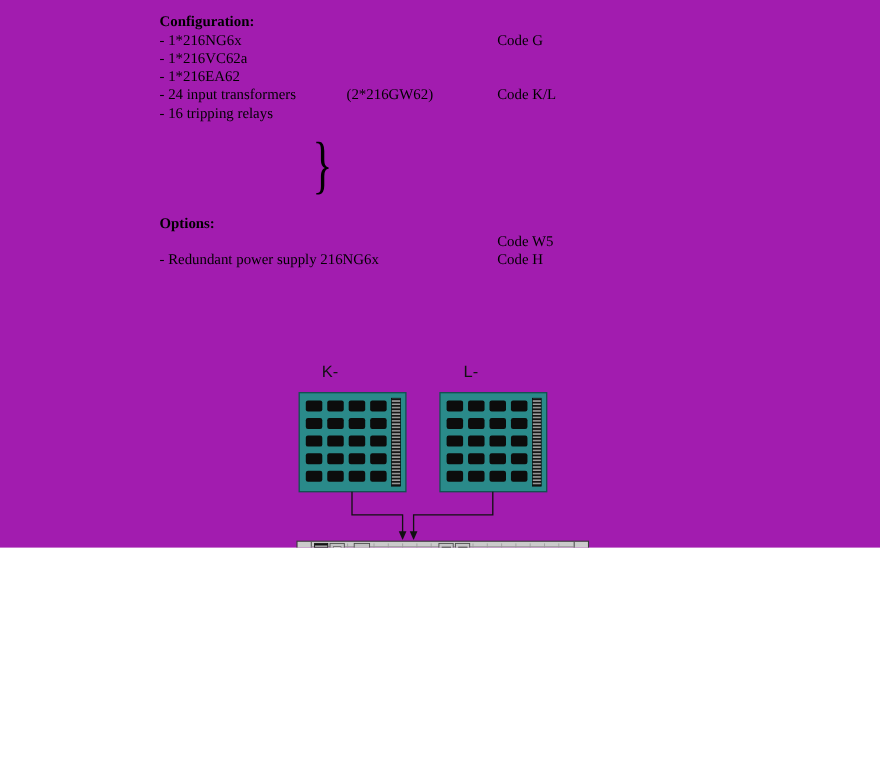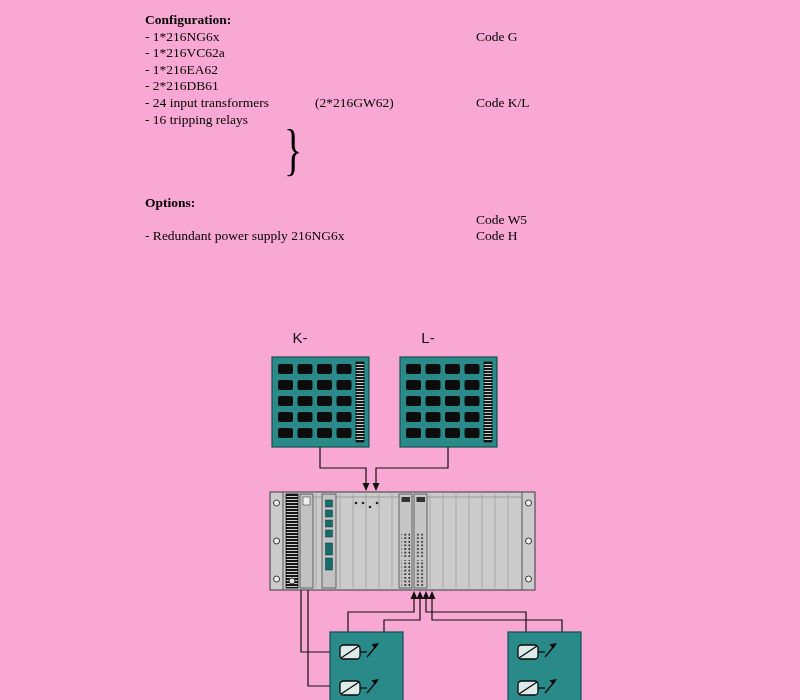--- a/index.html
+++ b/index.html
@@ -1,26 +1,26 @@
 <!DOCTYPE html>
 <html><head>
 <meta charset="utf-8">
 <style>
   html,body{margin:0;padding:0;background:#fff;}
   #page{
-    position:relative;width:800px;height:700px;background:#f9a8d4;
+    position:relative;width:800px;height:498px;background:#a21caf;
     overflow:hidden;font-family:"Liberation Serif","DejaVu Serif",serif;
     color:#000;font-size:13.5px;
   }
   .textblock{position:absolute;left:145px;width:520px;}
   .row{position:relative;height:16.6px;line-height:16.6px;white-space:nowrap;}
   .heading{font-weight:bold;}
   .lbl{position:absolute;left:0;top:0;text-align:center;}
   .mid{position:absolute;left:170px;top:0;}
-  .code{position:absolute;left:307px;top:0;margin-left:24px;}
+  .code{position:absolute;left:307px;top:0;}
   .hl{background:#5f9ea0;padding:0 1px;}
   #brace{
     position:absolute;left:284px;top:121px;font-size:58px;line-height:58px;
     font-family:"Liberation Serif",serif;font-weight:400;
     transform:scaleX(.65);transform-origin:left top;
   }
   svg text.mod-label{
     font-family:"Liberation Sans","DejaVu Sans",sans-serif;
     font-size:15px;fill:#111;
   }
@@ -34,23 +34,20 @@
     <div class="row heading">Configuration:</div>
     <div class="row">
       <span class="lbl">- 1*216NG6x</span>
       <span class="code">Code G</span>
     </div>
     <div class="row">
       <span class="lbl">- 1*216VC62a</span>
     </div>
     <div class="row">
       <span class="lbl">- 1*216EA62</span>
-    </div>
-    <div class="row">
-      <span class="lbl">- 2*216DB61</span>
     </div>
     <div class="row">
       <span class="lbl">- 24 input transformers</span>
       <span class="mid">(2*216GW62)</span>
       <span class="code">Code K/L</span>
     </div>
     <div class="row">
       <span class="lbl">- 16 tripping relays</span>
     </div>
   </div>

